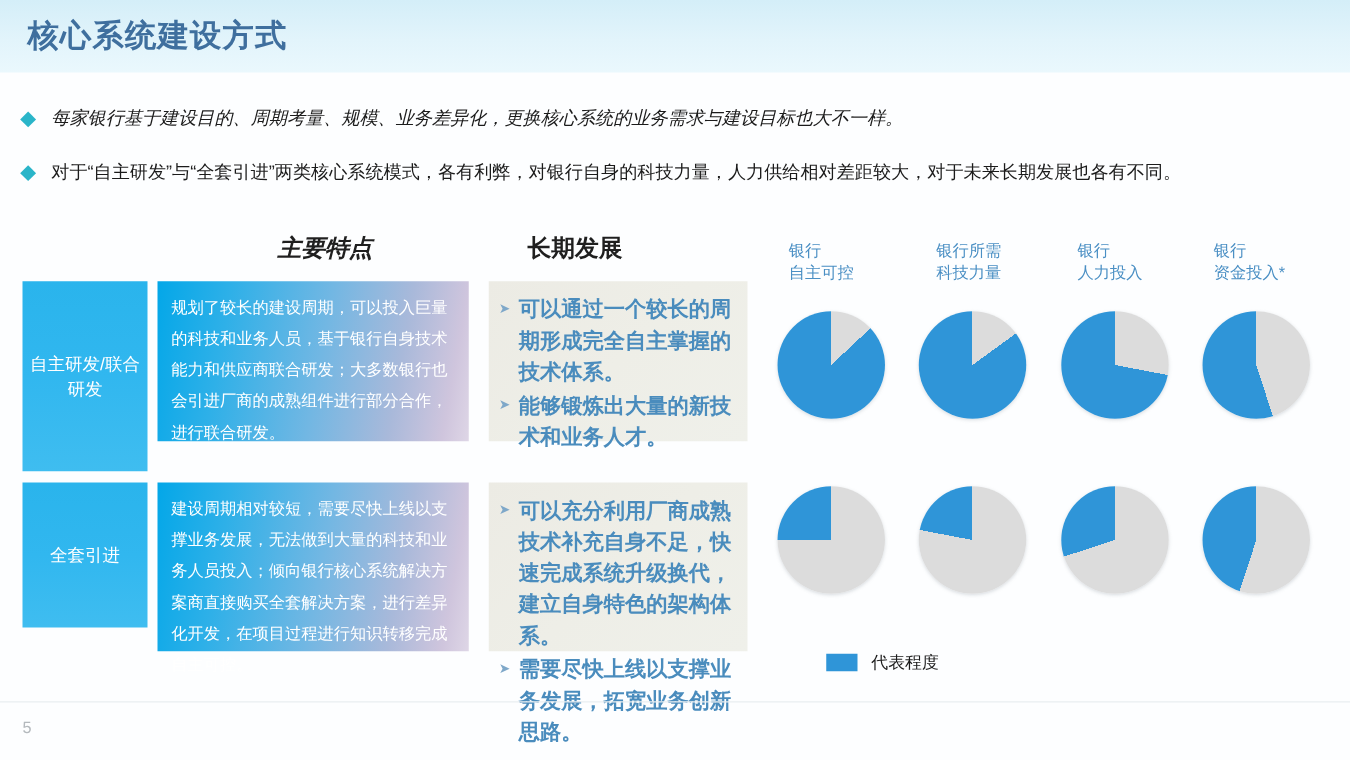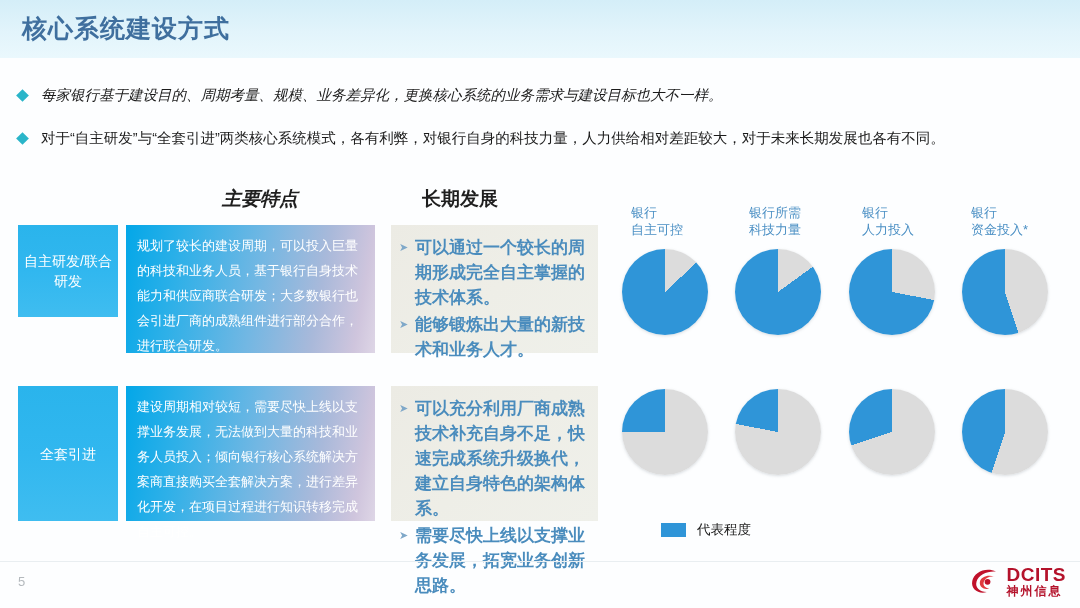--- a/index.html
+++ b/index.html
@@ -73,21 +73,21 @@
     font-weight: bold;
     color: #1f1f1f;
     white-space: nowrap;
   }
   #heading-features { left: 222px; top: 186px; font-style: italic; }
   #heading-longterm { left: 422px; top: 186px; }
 
   
   .pie-heading {
     position: absolute;
-    top: 204px;
+    top: 192px;
     font-size: 13px;
     color: #4a8fc4;
     line-height: 17px;
     white-space: nowrap;
   }
   #pie-head-0 { left: 631px; }
   #pie-head-1 { left: 749px; }
   #pie-head-2 { left: 862px; }
   #pie-head-3 { left: 971px; }
 
@@ -100,22 +100,22 @@
     color: #ffffff;
     font-size: 14px;
     line-height: 20px;
     text-align: center;
     display: flex;
     align-items: center;
     justify-content: center;
     box-sizing: border-box;
     padding: 4px;
   }
-  #mode-cell-0 { top: 225px; height: 92px; }
-  #mode-cell-1 { top: 386px; height: 135px; }
+  #mode-cell-0 { top: 225px; height: 152px; }
+  #mode-cell-1 { top: 386px; height: 116px; }
 
   .feature-cell {
     position: absolute;
     left: 126px;
     width: 249px;
     background: linear-gradient(100deg, #03a7e8 0%, #2eb0e8 22%, #72b7e3 52%, #a9b9da 76%, #cfc5dd 92%, #ded6e6 100%);
     color: #ffffff;
     font-size: 13px;
     line-height: 25px;
     box-sizing: border-box;
@@ -319,25 +319,14 @@
   <div class="pie pie-r1 pie-c2" style="background: conic-gradient(rgb(220, 220, 220) 0deg, rgb(220, 220, 220) 252deg, rgb(47, 149, 216) 252deg, rgb(47, 149, 216) 360deg);"></div>
   <div class="pie pie-r1 pie-c3" style="background: conic-gradient(rgb(220, 220, 220) 0deg, rgb(220, 220, 220) 198deg, rgb(47, 149, 216) 198deg, rgb(47, 149, 216) 360deg);"></div>
 
   <div id="legend">
     <span id="legend-swatch"></span>
     <span id="legend-label">代表程度</span>
   </div>
 
   <div id="footer-rule"></div>
   <div id="page-number">5</div>
-  <div id="logo">
-    <svg id="logo-mark" viewBox="0 0 40 40">
-      <path d="M33 9 C22 3, 7 9, 5 20 C3 30, 13 36, 22 33 C14 33, 8 28, 10 21 C12 13, 23 8, 33 9 Z" fill="#c0122b"></path>
-      <path d="M31 15 C24 12, 15 15, 14 21 C13 27, 19 31, 25 29 C19 28, 17 24, 19 20 C21 16, 26 14, 31 15 Z" fill="#e03a3e"></path>
-      <circle cx="23" cy="21" r="3.4" fill="#c0122b"></circle>
-    </svg>
-    <span id="logo-text">
-      <span id="logo-name">DCITS</span>
-      <span id="logo-sub">神州信息</span>
-    </span>
-  </div>
 
 </div>
 
 </body></html>

